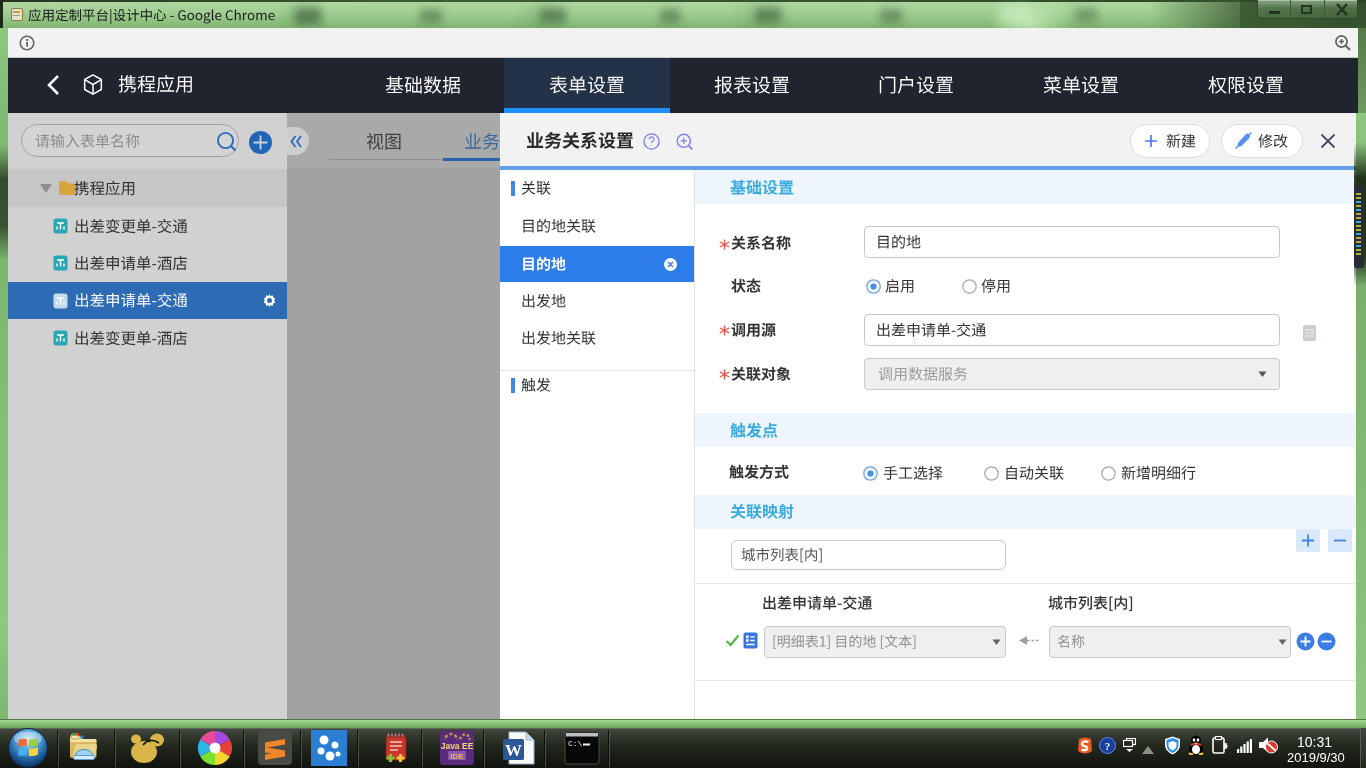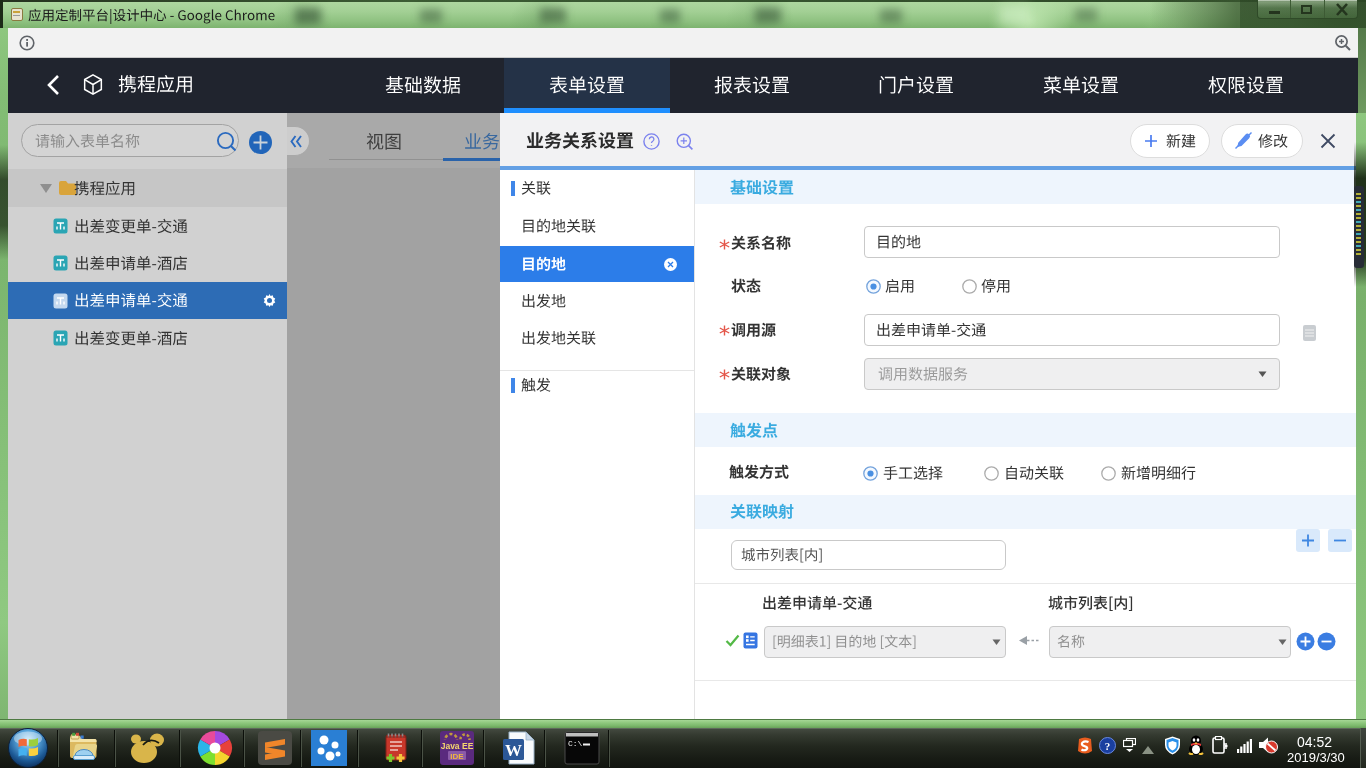--- a/index.html
+++ b/index.html
@@ -836,22 +836,22 @@
         <rect x="9.6" y="3.5" width="2.2" height="11.5"></rect>
 <rect x="12.8" y="1" width="2.2" height="14"></rect>
       </g>
     </svg>
 <svg class="abs" style="left:1258px;top:736px" width="20" height="18" viewBox="0 0 20 18">
 <path d="M1 6 h4 L10 1.5 V16.5 L5 12 H1 Z" fill="#fff"></path>
 <circle cx="13.5" cy="11" r="6" fill="#d93a2e"></circle>
 <circle cx="13.5" cy="11" r="6" fill="none" stroke="#fff" stroke-width="1"></circle>
 <path d="M9.5 7.5 L17.5 14.5" stroke="#fff" stroke-width="1.8"></path>
 </svg>
-<span class="abs" style="left:1297px;top:734px;font-size:14px;color:#fff">04:52</span>
-    <span class="abs" style="left:1287px;top:750px;font-size:13px;color:#fff">2019/3/30</span>
+<span class="abs" style="left:1297px;top:734px;font-size:14px;color:#fff">10:31</span>
+    <span class="abs" style="left:1287px;top:750px;font-size:13px;color:#fff">2019/9/30</span>
     <div class="abs" style="left:1360px;top:728px;width:6px;height:40px;background:linear-gradient(180deg,#3e453e,#23281f);border-left:1px solid #555e52"></div>
   </div>
 <svg width="0" height="0" style="position:absolute">
     <defs>
       <path id="g0" d="M264 -490C305 -382 353 -239 372 -146L443 -175C421 -268 373 -407 329 -517ZM481 -546C513 -437 550 -295 564 -202L636 -224C621 -317 584 -456 549 -565ZM468 -828C487 -793 507 -747 521 -711H121V-438C121 -296 114 -97 36 45C54 52 88 74 102 87C184 -62 197 -286 197 -438V-640H942V-711H606C593 -747 565 -804 541 -848ZM209 -39V33H955V-39H684C776 -194 850 -376 898 -542L819 -571C781 -398 704 -194 607 -39Z"></path>
       <path id="g1" d="M153 -770V-407C153 -266 143 -89 32 36C49 45 79 70 90 85C167 0 201 -115 216 -227H467V71H543V-227H813V-22C813 -4 806 2 786 3C767 4 699 5 629 2C639 22 651 55 655 74C749 75 807 74 841 62C875 50 887 27 887 -22V-770ZM227 -698H467V-537H227ZM813 -698V-537H543V-698ZM227 -466H467V-298H223C226 -336 227 -373 227 -407ZM813 -466V-298H543V-466Z"></path>
       <path id="g2" d="M224 -378C203 -197 148 -54 36 33C54 44 85 69 97 83C164 25 212 -51 247 -144C339 29 489 64 698 64H932C935 42 949 6 960 -12C911 -11 739 -11 702 -11C643 -11 588 -14 538 -23V-225H836V-295H538V-459H795V-532H211V-459H460V-44C378 -75 315 -134 276 -239C286 -280 294 -324 300 -370ZM426 -826C443 -796 461 -758 472 -727H82V-509H156V-656H841V-509H918V-727H558C548 -760 522 -810 500 -847Z"></path>
       <path id="g3" d="M676 -748V-194H747V-748ZM854 -830V-23C854 -7 849 -2 834 -2C815 -1 759 -1 700 -3C710 20 721 55 725 76C800 76 855 74 885 62C916 48 928 26 928 -24V-830ZM142 -816C121 -719 87 -619 41 -552C60 -545 93 -532 108 -524C125 -553 142 -588 158 -627H289V-522H45V-453H289V-351H91V-2H159V-283H289V79H361V-283H500V-78C500 -67 497 -64 486 -64C475 -63 442 -63 400 -65C409 -46 418 -19 421 1C476 1 515 0 538 -11C563 -23 569 -42 569 -76V-351H361V-453H604V-522H361V-627H565V-696H361V-836H289V-696H183C194 -730 204 -766 212 -802Z"></path>
       <path id="g4" d="M174 -630C213 -556 252 -459 266 -399L337 -424C323 -482 282 -578 242 -650ZM755 -655C730 -582 684 -480 646 -417L711 -396C750 -456 797 -552 834 -633ZM52 -348V-273H459V79H537V-273H949V-348H537V-698H893V-773H105V-698H459V-348Z"></path>
       <path id="g5" d="M179 -342V79H255V25H741V77H821V-342ZM255 -48V-270H741V-48ZM126 -426C165 -441 224 -443 800 -474C825 -443 846 -414 861 -388L925 -434C873 -518 756 -641 658 -727L599 -687C647 -644 699 -591 745 -540L231 -516C320 -598 410 -701 490 -811L415 -844C336 -720 219 -593 183 -559C149 -526 124 -505 101 -500C110 -480 122 -442 126 -426Z"></path>

